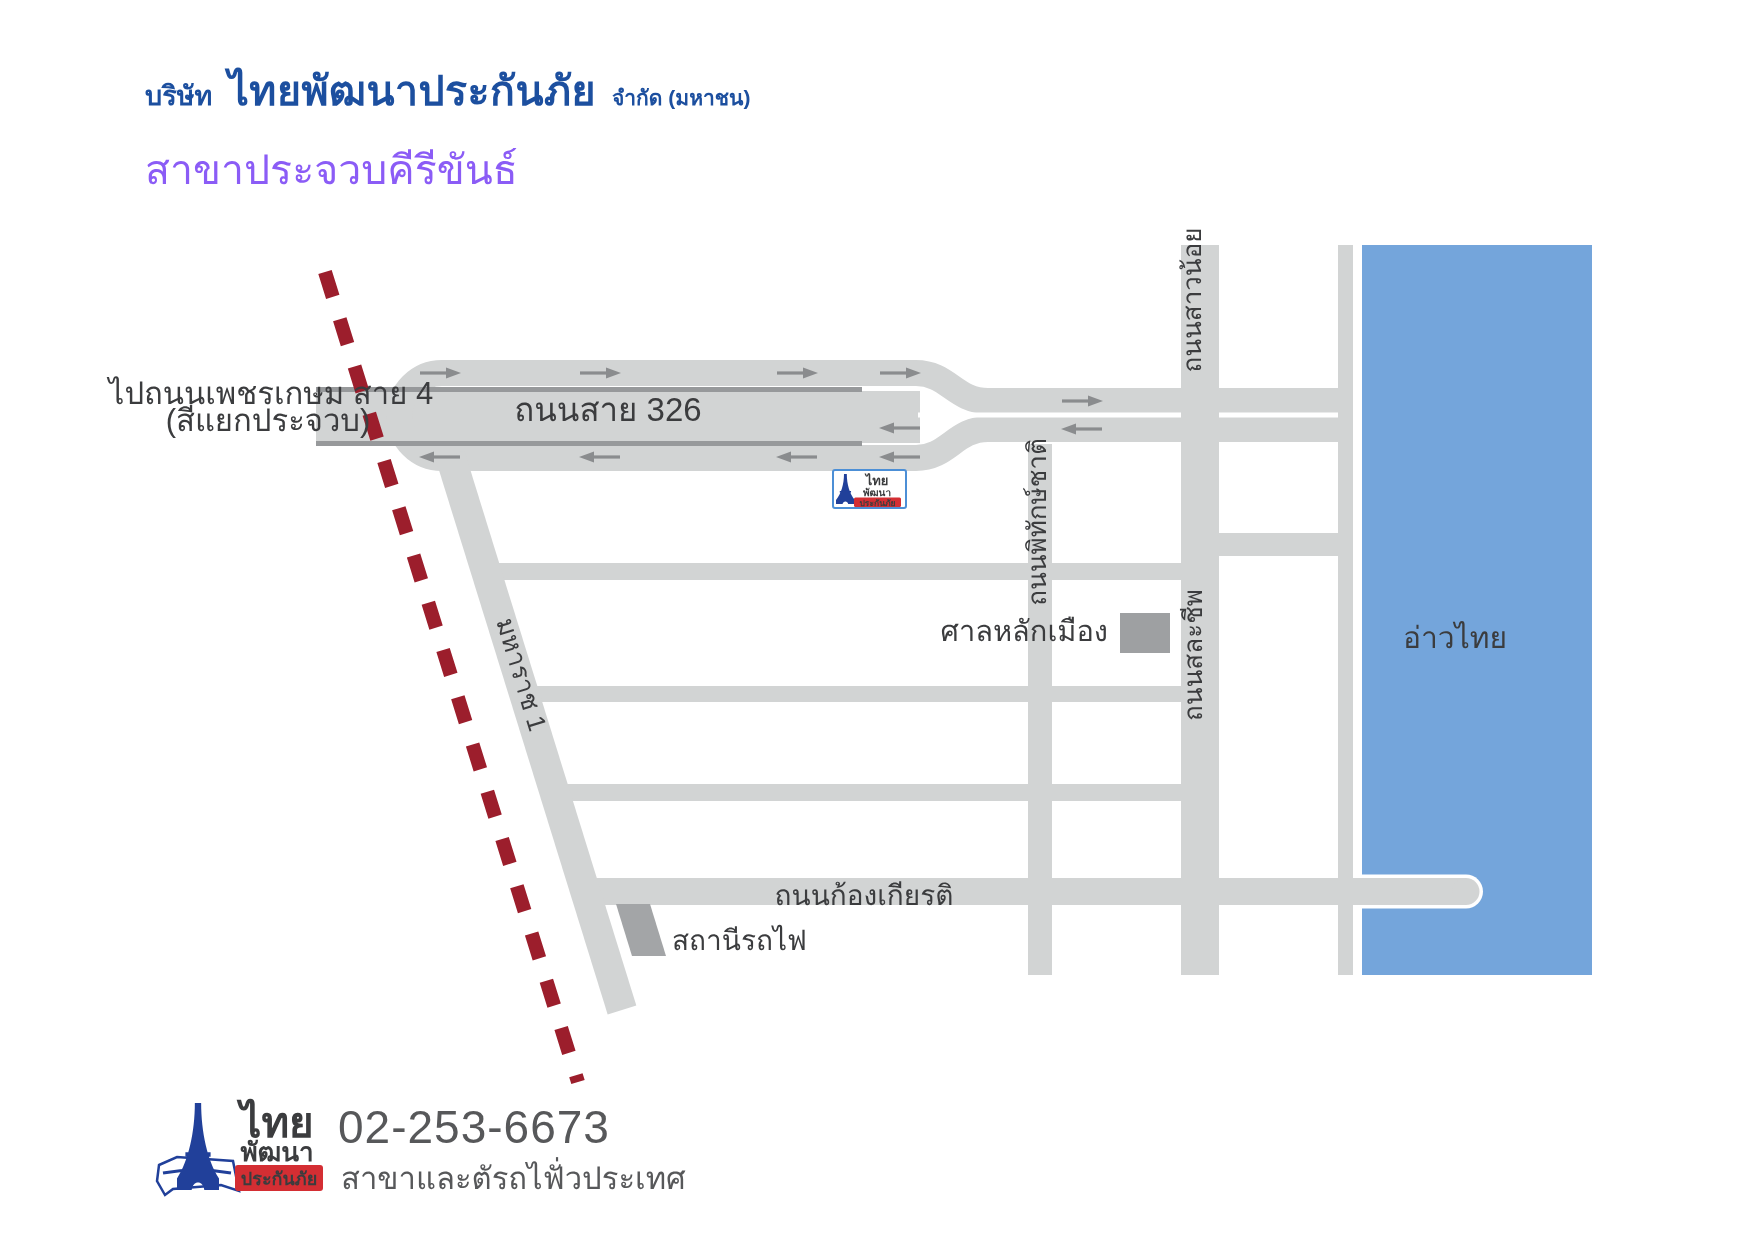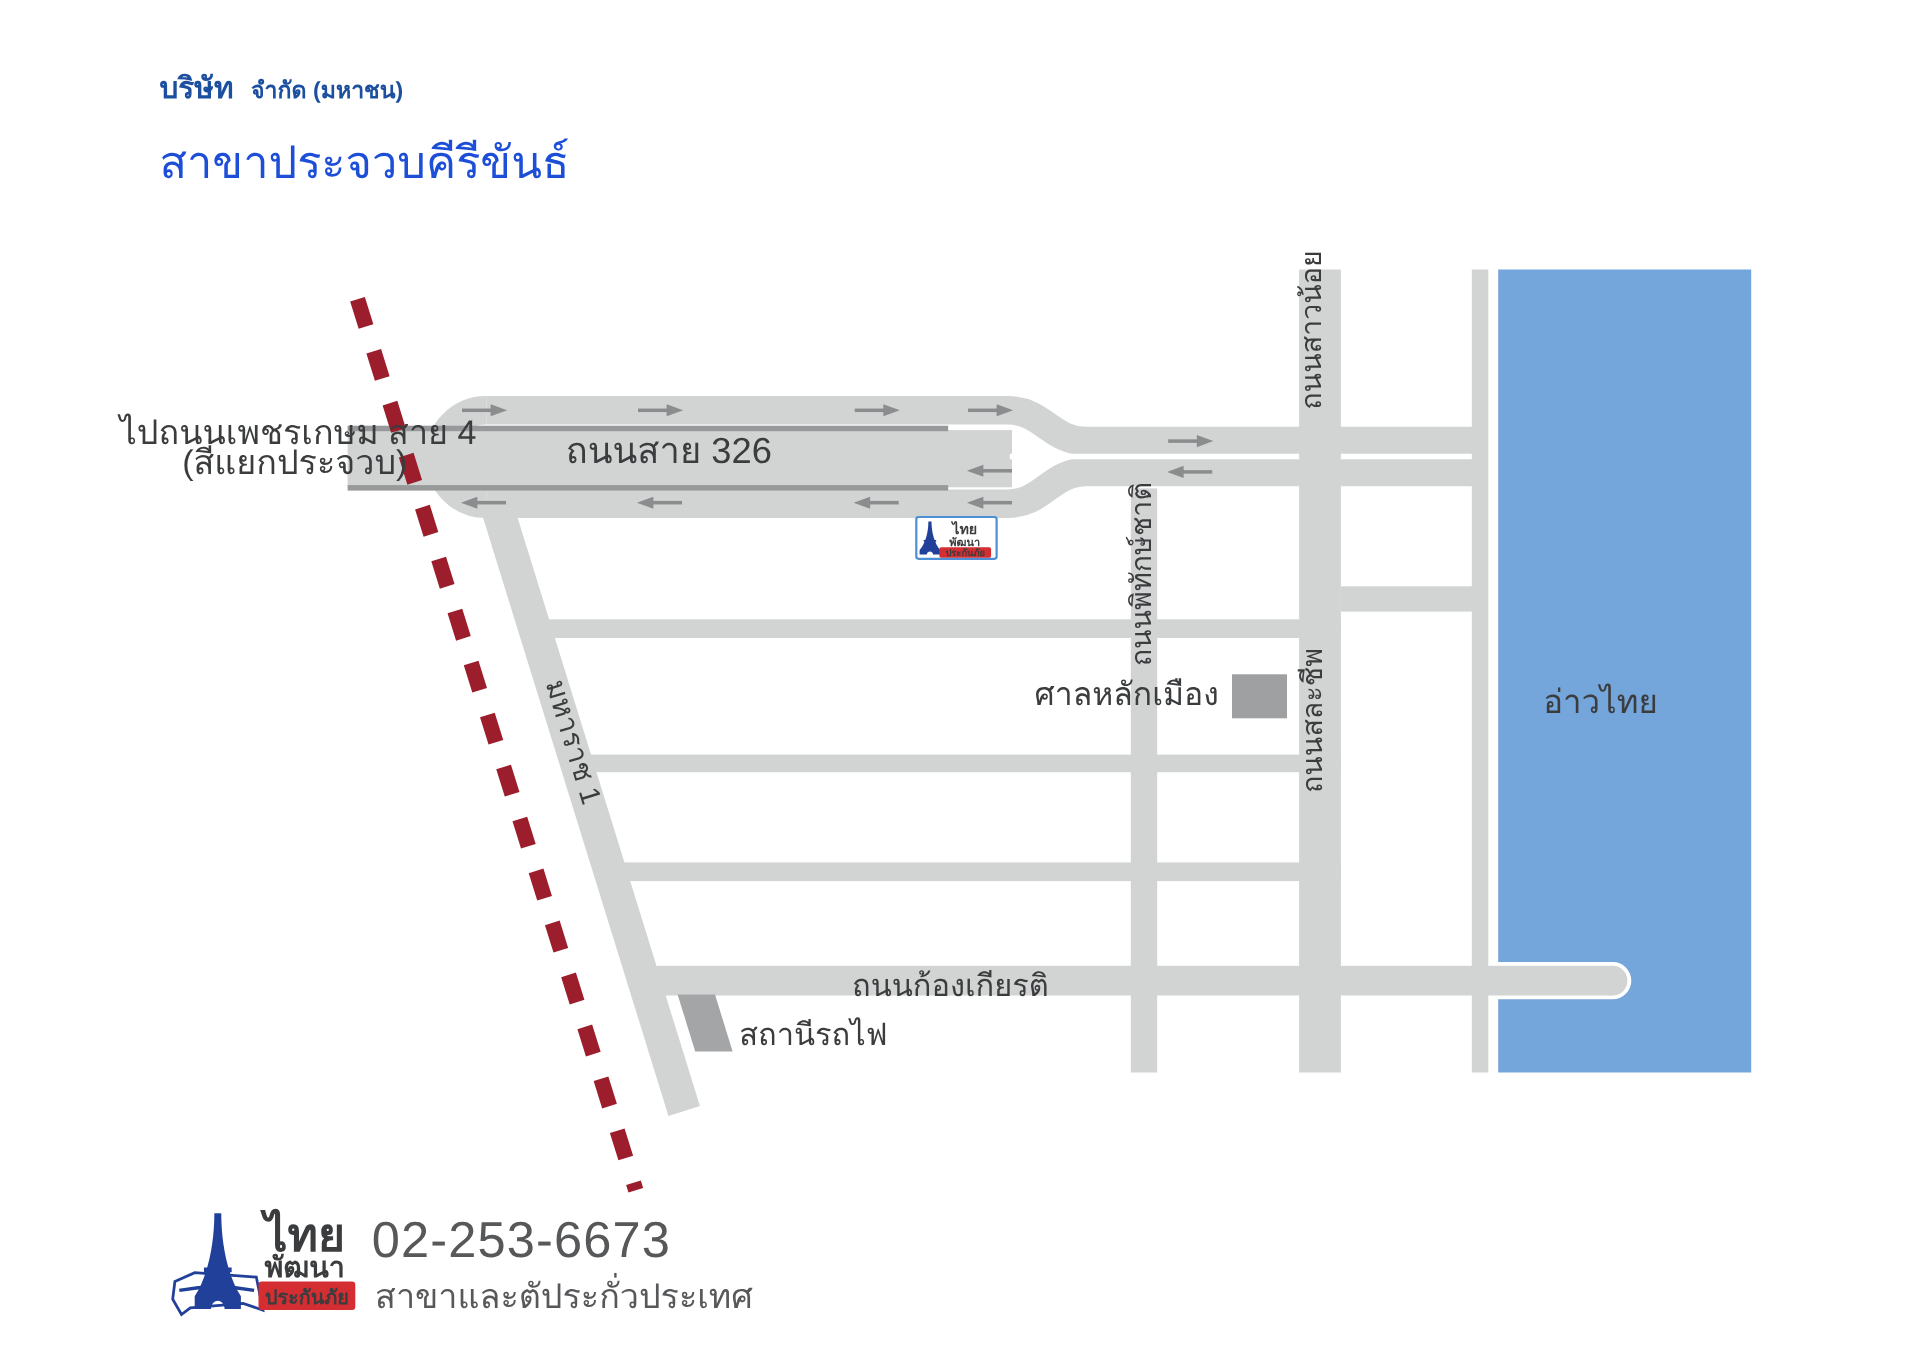--- a/index.html
+++ b/index.html
@@ -4,37 +4,38 @@
 <style>
   html,body{margin:0;padding:0;background:#fff;}
   #page{position:relative;width:1754px;height:1240px;background:#ffffff;overflow:hidden;
         font-family:"Liberation Sans", sans-serif;}
   
   #hdr{position:absolute;left:145px;top:58px;color:#1C4F9F;}
   #hdr .l1{display:flex;align-items:baseline;gap:16px;font-weight:bold;}
   #hdr .prefix{font-size:27px;}
   #hdr .name{font-size:41px;letter-spacing:.5px;}
   #hdr .suffix{font-size:21px;}
-  #hdr .branch{font-size:41px;color:#1d4ed8;font-weight:400;margin-top:14px;}
+  #hdr .branch{font-size:41px;color:#8b5cf6;font-weight:400;margin-top:14px;}
   
   #mapsvg{position:absolute;left:0;top:0;}
   text{fill:#3B3C3E;}
   
   #ftr-phone{position:absolute;left:338px;top:1100px;font-size:46px;color:#57585A;letter-spacing:1px;}
   #ftr-tag{position:absolute;left:341px;top:1153px;font-size:31px;color:#57585A;}
   #ftr-logo{position:absolute;left:155px;top:1095px;}
 </style>
 </head>
 <body>
 
 <div id="page">
 
   <div id="hdr">
     <div class="l1">
       <span class="prefix">บริษัท</span>
+      <span class="name">ไทยพัฒนาประกันภัย</span>
       <span class="suffix">จำกัด (มหาชน)</span>
     </div>
     <div class="branch">สาขาประจวบคีรีขันธ์</div>
   </div>
 
   <svg id="mapsvg" width="1754" height="1240" viewBox="0 0 1754 1240">
     <defs>
       <g id="ar">
         <path d="M-20,0 H7" stroke="#8A8C8E" stroke-width="3.2" fill="none"></path>
         <path d="M6,-5.5 L21,0 L6,5.5 Z" fill="#8A8C8E"></path>
@@ -110,15 +111,15 @@
   <svg id="ftr-logo" width="260" height="125" viewBox="0 0 260 125">
     <polygon points="4,70 22,62 78,66 84,96 66,90 18,94 10,100 2,86" fill="#ffffff" stroke="#21409A" stroke-width="2.5"></polygon>
     <path d="M8,78 Q42,72 76,78" stroke="#21409A" stroke-width="3" fill="none"></path>
     <use href="#tower" transform="translate(22,8) scale(1.05,1.45)" fill="#21409A"></use>
     <text x="122" y="42" font-size="42" font-weight="bold" text-anchor="middle" fill="#5B9BD5">ไทย</text>
     <text x="122" y="66" font-size="26" font-weight="bold" text-anchor="middle" fill="#21409A">พัฒนา</text>
     <rect x="80" y="70" width="88" height="26" rx="3" fill="#D42E33"></rect>
     <text x="124" y="90" font-size="18" font-weight="bold" text-anchor="middle" fill="#ffffff">ประกันภัย</text>
   </svg>
   <div id="ftr-phone">02-253-6673</div>
-  <div id="ftr-tag">สาขาและตัประกั่วประเทศ</div>
+  <div id="ftr-tag">สาขาและตัรถไฟั่วประเทศ</div>
 
 </div>
 
 </body></html>

